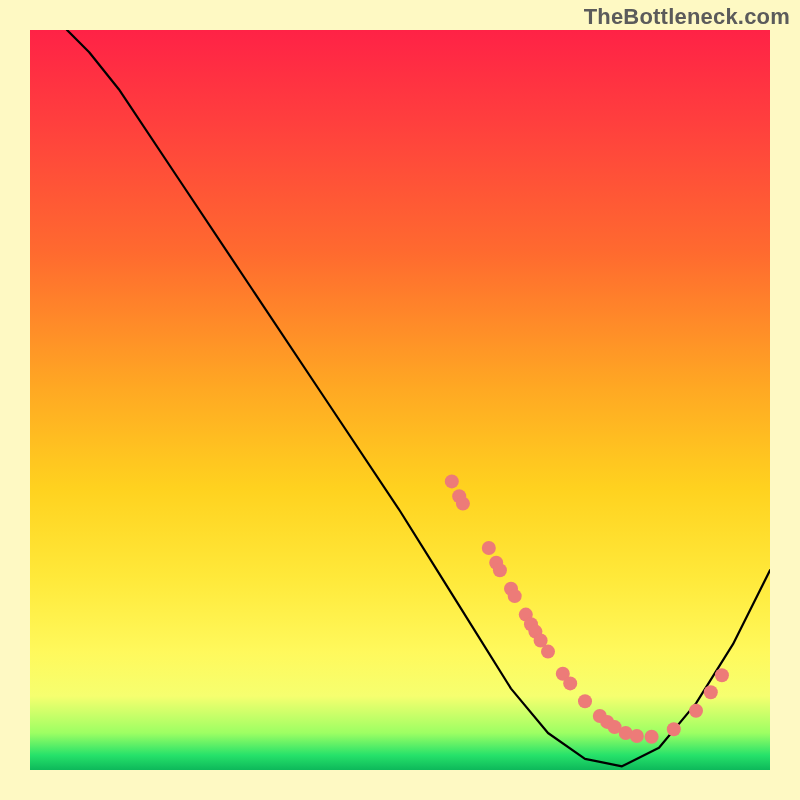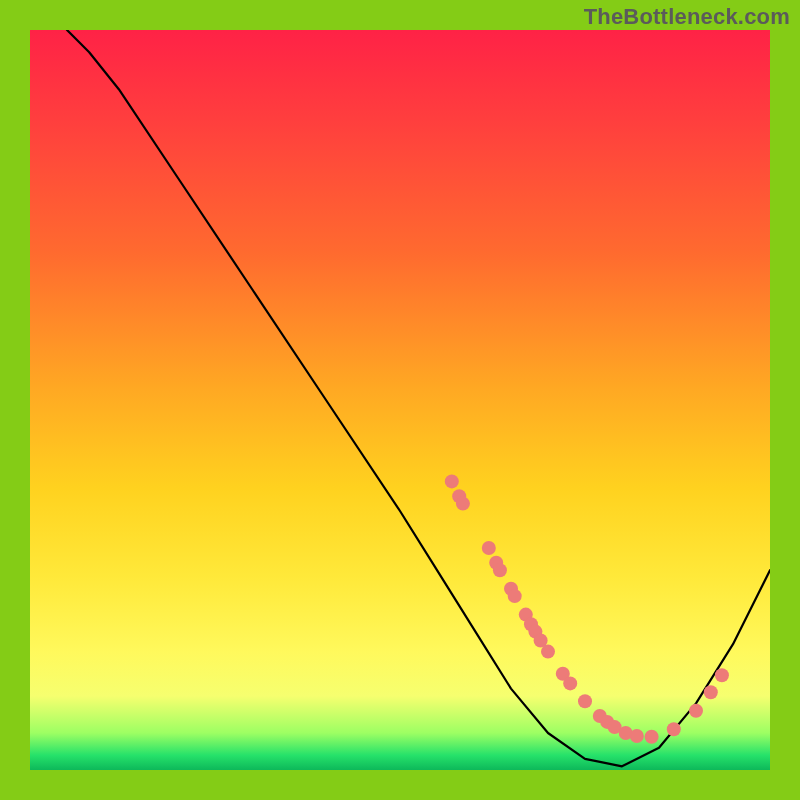--- a/index.html
+++ b/index.html
@@ -8,21 +8,21 @@
     width: 800px;
     height: 800px;
     background: #000;
     font-family: Arial, Helvetica, sans-serif;
     overflow: hidden;
   }
   .frame {
     position: relative;
     width: 800px;
     height: 800px;
-    background: #84cc16;
+    background: #fef9c3;
   }
   .attribution {
     position: absolute;
     top: 4px;
     right: 10px;
     color: #5b5b5b;
     font-size: 22px;
     font-weight: 600;
     letter-spacing: 0.2px;
   }

